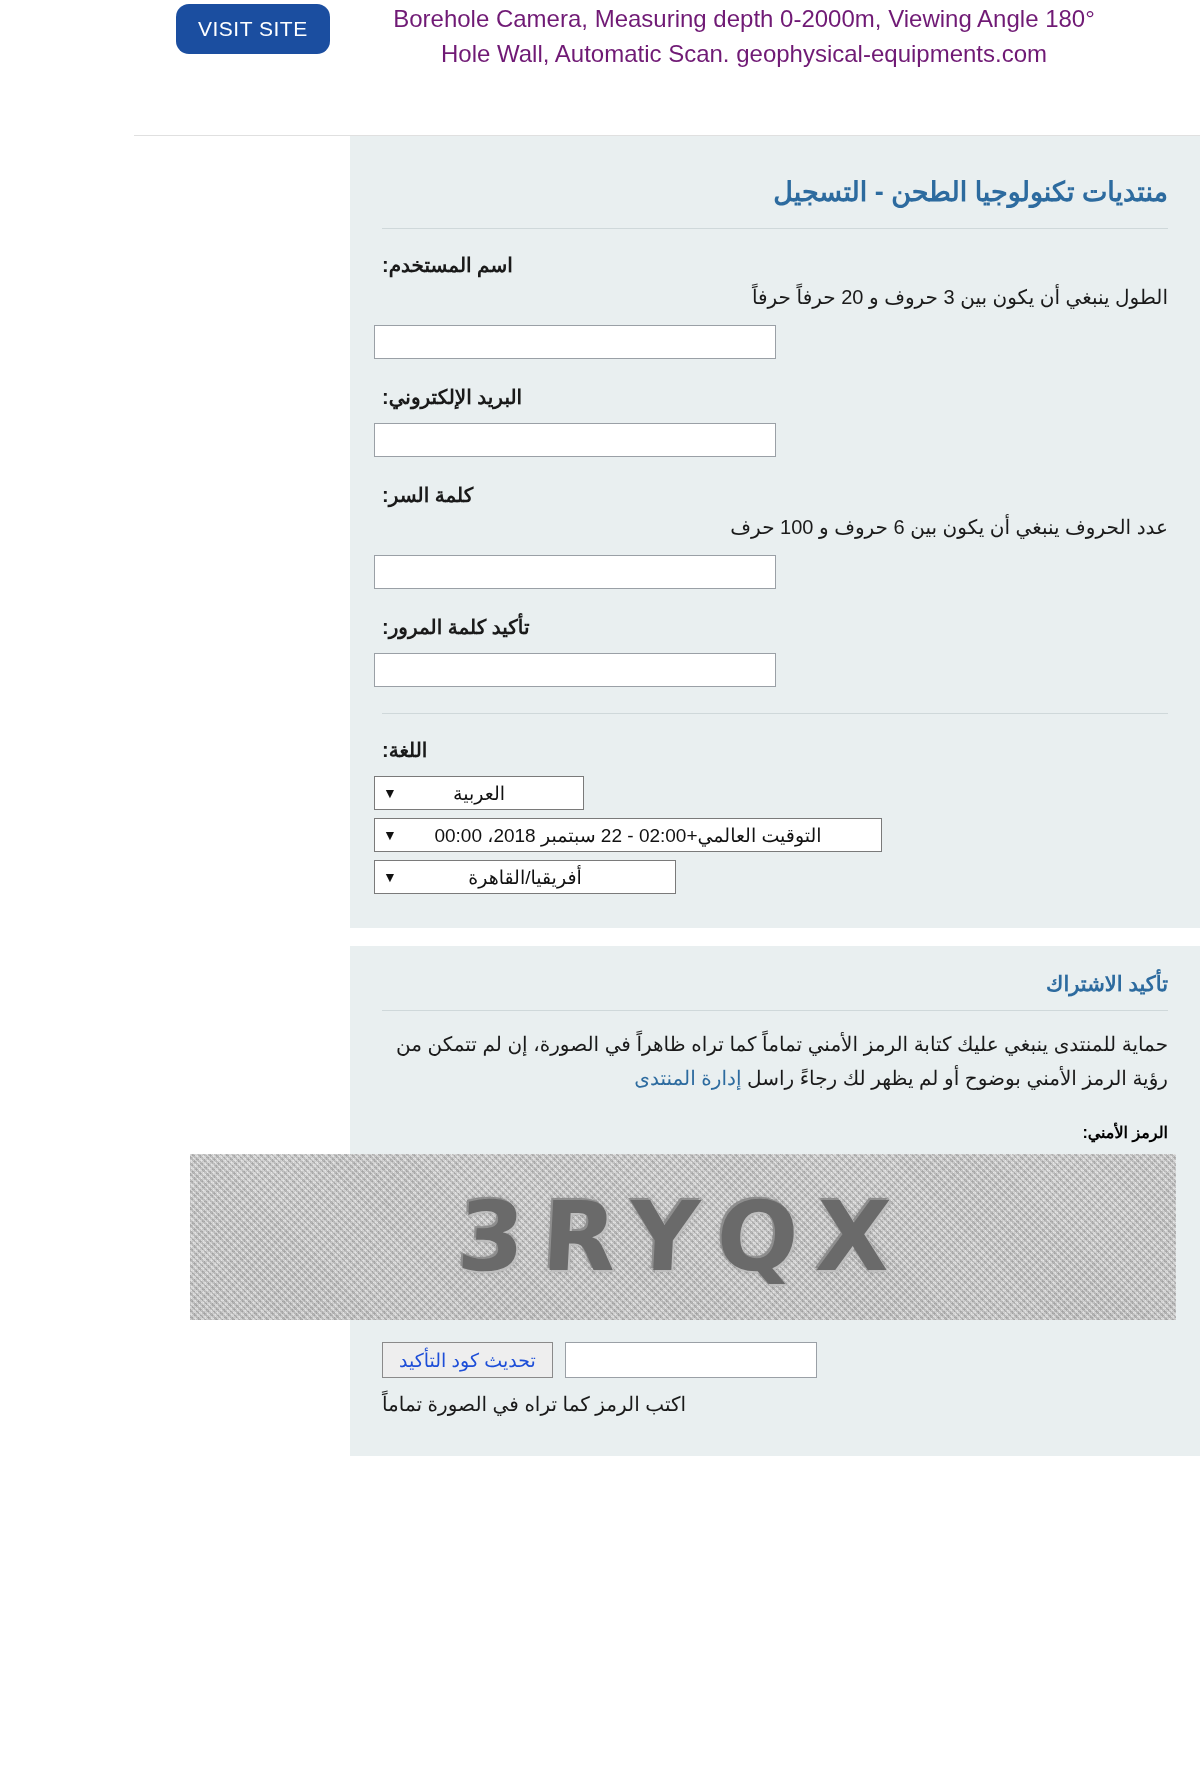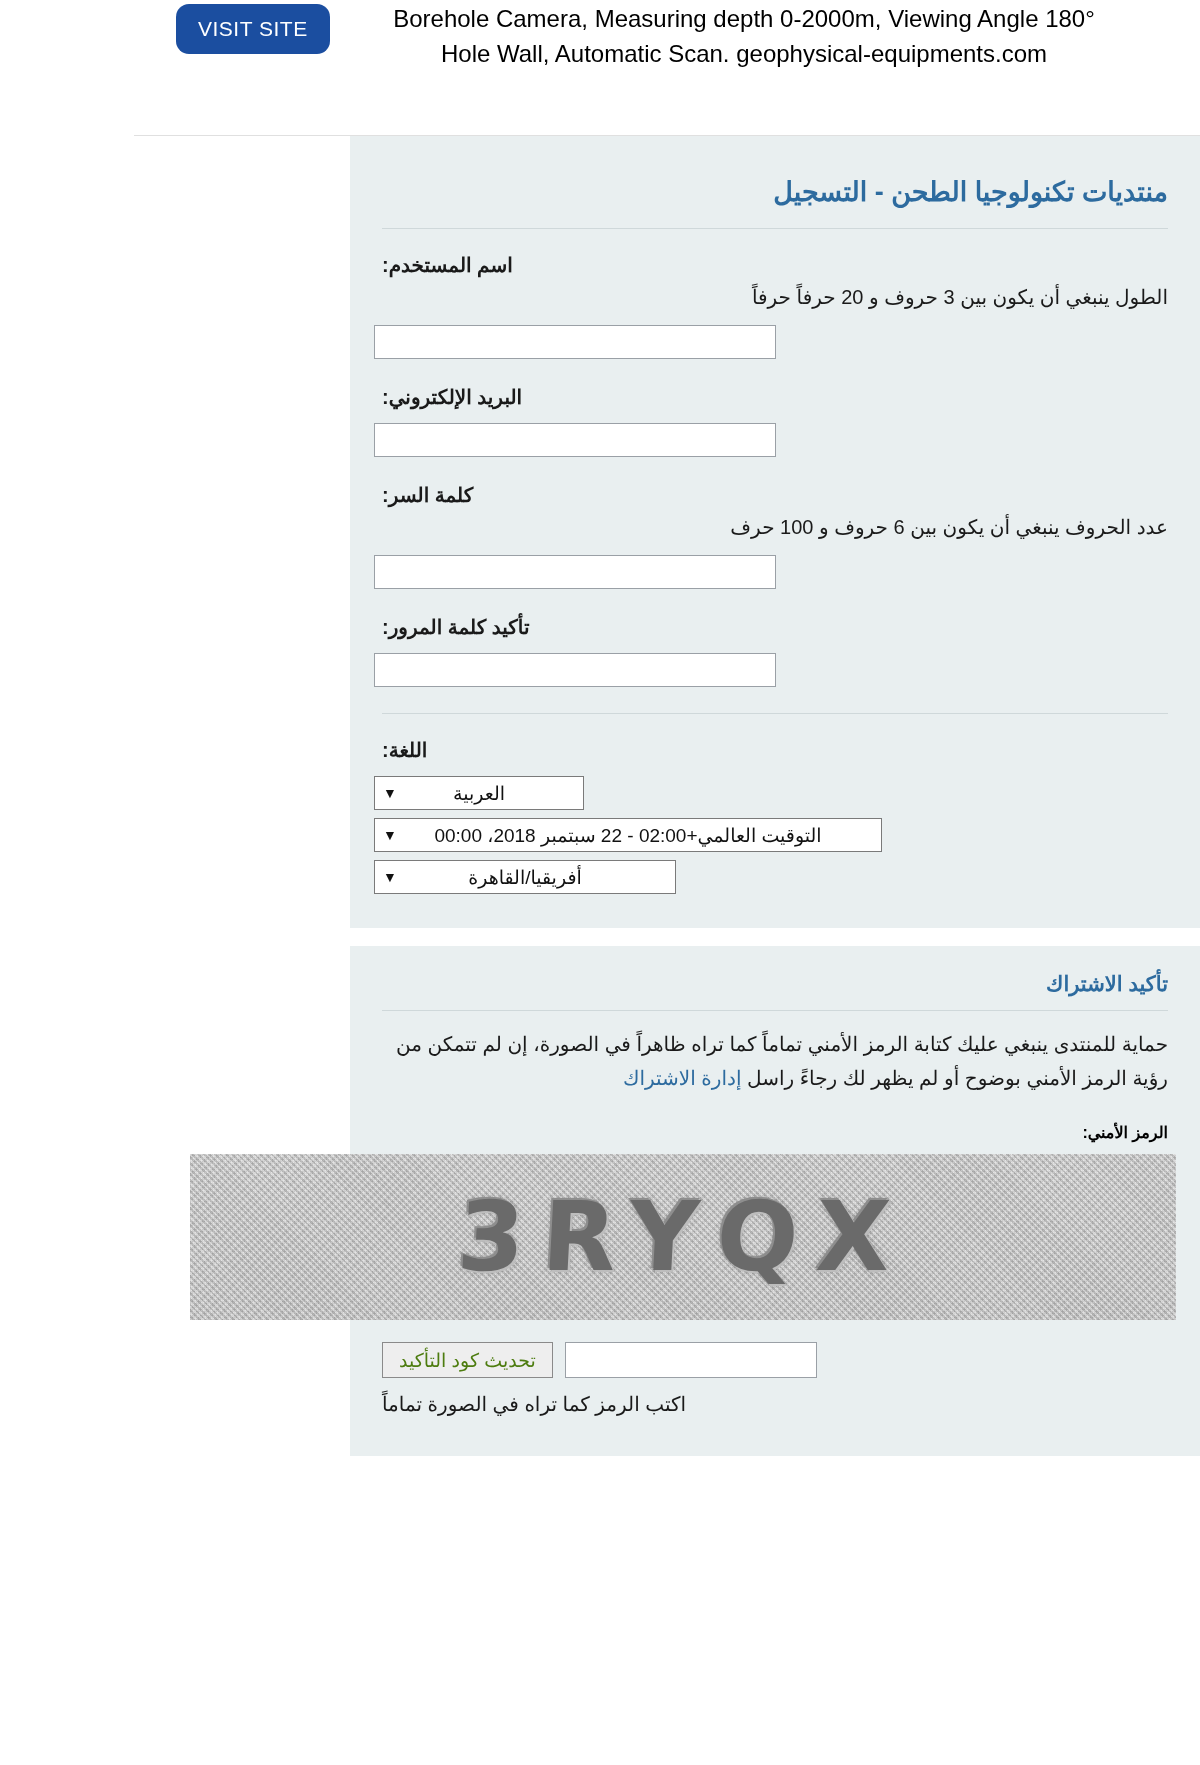--- a/index.html
+++ b/index.html
@@ -40,21 +40,21 @@
     cursor: pointer;
     font-family: "Liberation Sans", sans-serif;
     line-height: 1;
   }
   .ad-text {
     position: absolute;
     left: 250px;
     top: 2px;
     width: 720px;
     text-align: center;
-    color: #000000;
+    color: #701a75;
     font-size: 24px;
     line-height: 1.45;
     direction: ltr;
   }
 
   
   .page {
     width: 850px;
     background: #e9eff0;
     padding: 0;
@@ -223,21 +223,21 @@
     outline: none;
   }
   .refresh-btn {
     height: 36px;
     border: 1px solid #8a8a8a;
     background: #eeeeee;
     font-size: 19px;
     padding: 0 16px;
     cursor: pointer;
     font-family: "Liberation Sans", sans-serif;
-    color: #4d7c0f;
+    color: #1d4ed8;
   }
   .captcha-note {
     font-size: 20px;
     text-align: left;
     padding: 4px 8px 40px 8px;
     color: #1a1a1a;
   }
 </style>
 </head>
 <body>
@@ -308,21 +308,21 @@
       </div>
     </div>
   </div>
 
   <div class="section-gap"></div>
 
   <div class="section">
     <div class="confirm-title">تأكيد الاشتراك</div>
     <hr class="hr" style="margin-bottom:16px;">
     <div class="confirm-text">
-      <span>حماية للمنتدى ينبغي عليك كتابة الرمز الأمني تماماً كما تراه ظاهراً في الصورة، إن لم تتمكن من رؤية الرمز الأمني بوضوح أو لم يظهر لك رجاءً راسل </span><a href="#">إدارة الاشتراك</a>
+      <span>حماية للمنتدى ينبغي عليك كتابة الرمز الأمني تماماً كما تراه ظاهراً في الصورة، إن لم تتمكن من رؤية الرمز الأمني بوضوح أو لم يظهر لك رجاءً راسل </span><a href="#">إدارة المنتدى</a>
     </div>
 
     <div class="captcha-label">الرمز الأمني:</div>
 
     <div class="captcha-box">
       <div class="captcha-noise"></div>
       <div class="captcha-text">3RYQX</div>
     </div>
 
     <div class="captcha-controls">

